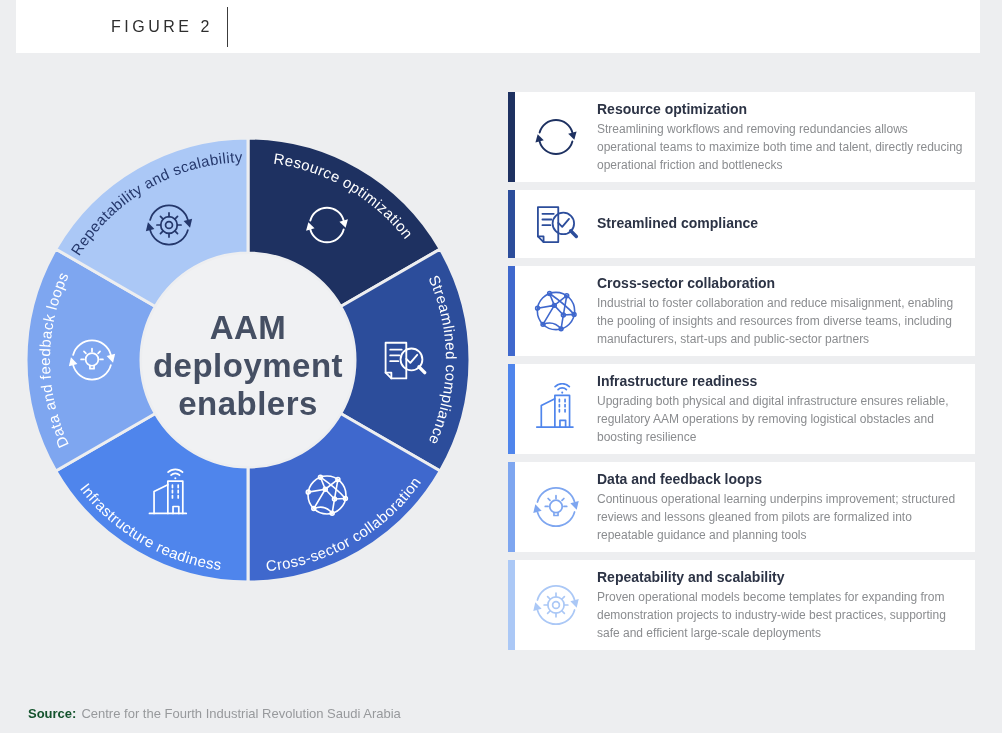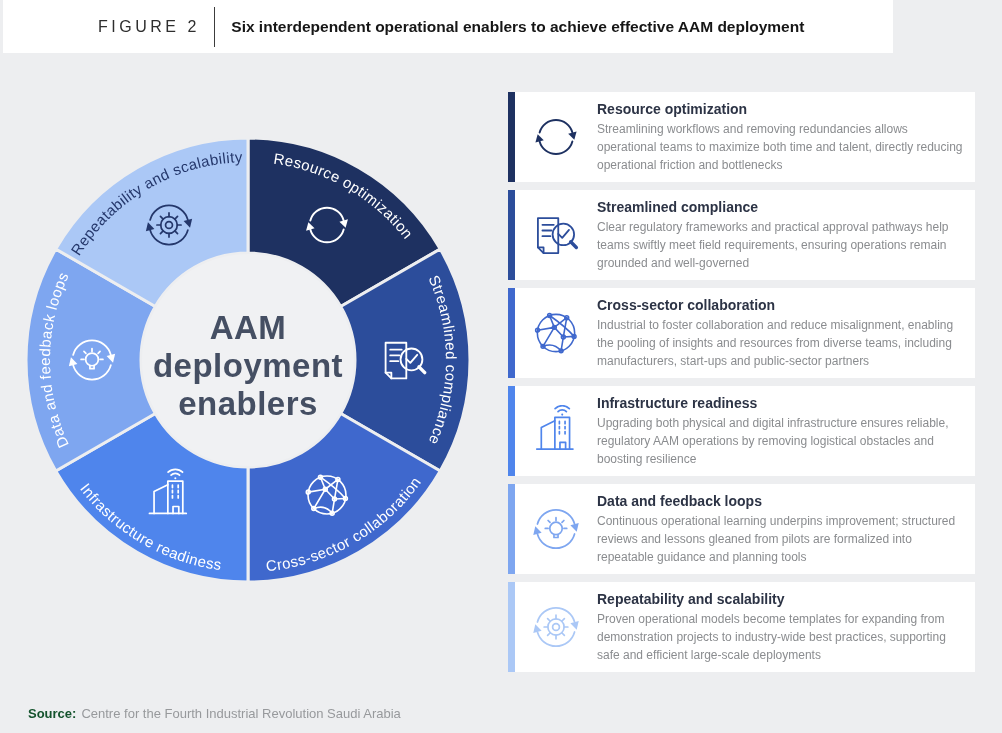--- a/index.html
+++ b/index.html
@@ -1,20 +1,20 @@
 <!DOCTYPE html>
 <html><head>
 <meta charset="utf-8">
 <style>
   html,body{margin:0;padding:0;}
   body{width:1002px;height:733px;background:#edeef0;font-family:"Liberation Sans",sans-serif;position:relative;overflow:hidden;}
   .stage{position:absolute;inset:0;}
 
   
-  .fig-header{position:absolute;left:3px;top:0;width:890px;height:53px;background:#ffffff;display:flex;align-items:center;}
+  .fig-header{position:absolute;left:16px;top:0;width:964px;height:53px;background:#ffffff;display:flex;align-items:center;}
   .fig-label{margin-left:95px;font-size:16px;letter-spacing:3.5px;color:#2e2e2e;white-space:nowrap;}
   .hdr-divider{width:1.5px;height:40px;background:#3c3c3c;margin-left:14px;margin-right:16px;}
   .fig-title{font-size:15.5px;font-weight:bold;color:#161616;margin:0;}
 
   
   .donut{position:absolute;left:18px;top:130px;width:460px;height:460px;}
   .donut path.seg{stroke:#edeef0;stroke-width:3;stroke-linejoin:round;}
   .seg-label{font-size:15px;letter-spacing:0.4px;font-family:"Liberation Sans",sans-serif;}
   .center-line{font-size:33px;font-weight:bold;fill:#454f63;text-anchor:middle;letter-spacing:0.5px;}
 
@@ -95,21 +95,20 @@
       <path d="M 7.2 0 L 10.5 0 M 5.09 5.09 L 7.42 7.42 M 0 7.2 L 0 10.5 M -5.09 5.09 L -7.42 7.42 M -7.2 0 L -10.5 0 M -5.09 -5.09 L -7.42 -7.42 M 0 -7.2 L 0 -10.5 M 5.09 -5.09 L 7.42 -7.42"></path>
     </g>
   </defs>
 </svg>
 
 <div class="stage">
 
   <header class="fig-header">
     <span class="fig-label">FIGURE 2</span>
     <span class="hdr-divider"></span>
-    <h1 class="fig-title">Six interdependent operational enablers to achieve effective AAM deployment</h1>
   </header>
 
   <svg class="donut" viewBox="0 0 460 460">
     <defs>
       <path id="lp0" d="M 223.09 32.12 A 198 198 0 0 1 404.81 137.04"></path>
       <path id="lp1" d="M 397.90 125.08 A 198 198 0 0 1 397.90 334.92"></path>
       <path id="lp2" d="M 222.60 441.86 A 212 212 0 0 0 417.19 329.53"></path>
       <path id="lp3" d="M 42.81 329.53 A 212 212 0 0 0 237.40 441.86"></path>
       <path id="lp4" d="M 62.09 334.92 A 198 198 0 0 1 62.09 125.08"></path>
       <path id="lp5" d="M 55.18 137.04 A 198 198 0 0 1 236.91 32.12"></path>
@@ -178,21 +177,20 @@
     </div>
 
     <div class="card" style="--accent: #2c4d9b;">
       <span class="icon-cell">
           <svg viewBox="-23 -23 46 46">
             <use href="#ic-compliance"></use>
           </svg>
         </span>
       <div class="card-text">
         <h3>Streamlined compliance</h3>
-        <p>Clear regulatory frameworks and practical approval pathways help teams swiftly meet field requirements, ensuring operations remain grounded and well-governed</p>
       </div>
     </div>
 
     <div class="card" style="--accent: #3f68cd;">
       <span class="icon-cell">
           <svg viewBox="-23 -23 46 46">
             <use href="#ic-network"></use>
           </svg>
         </span>
       <div class="card-text">

